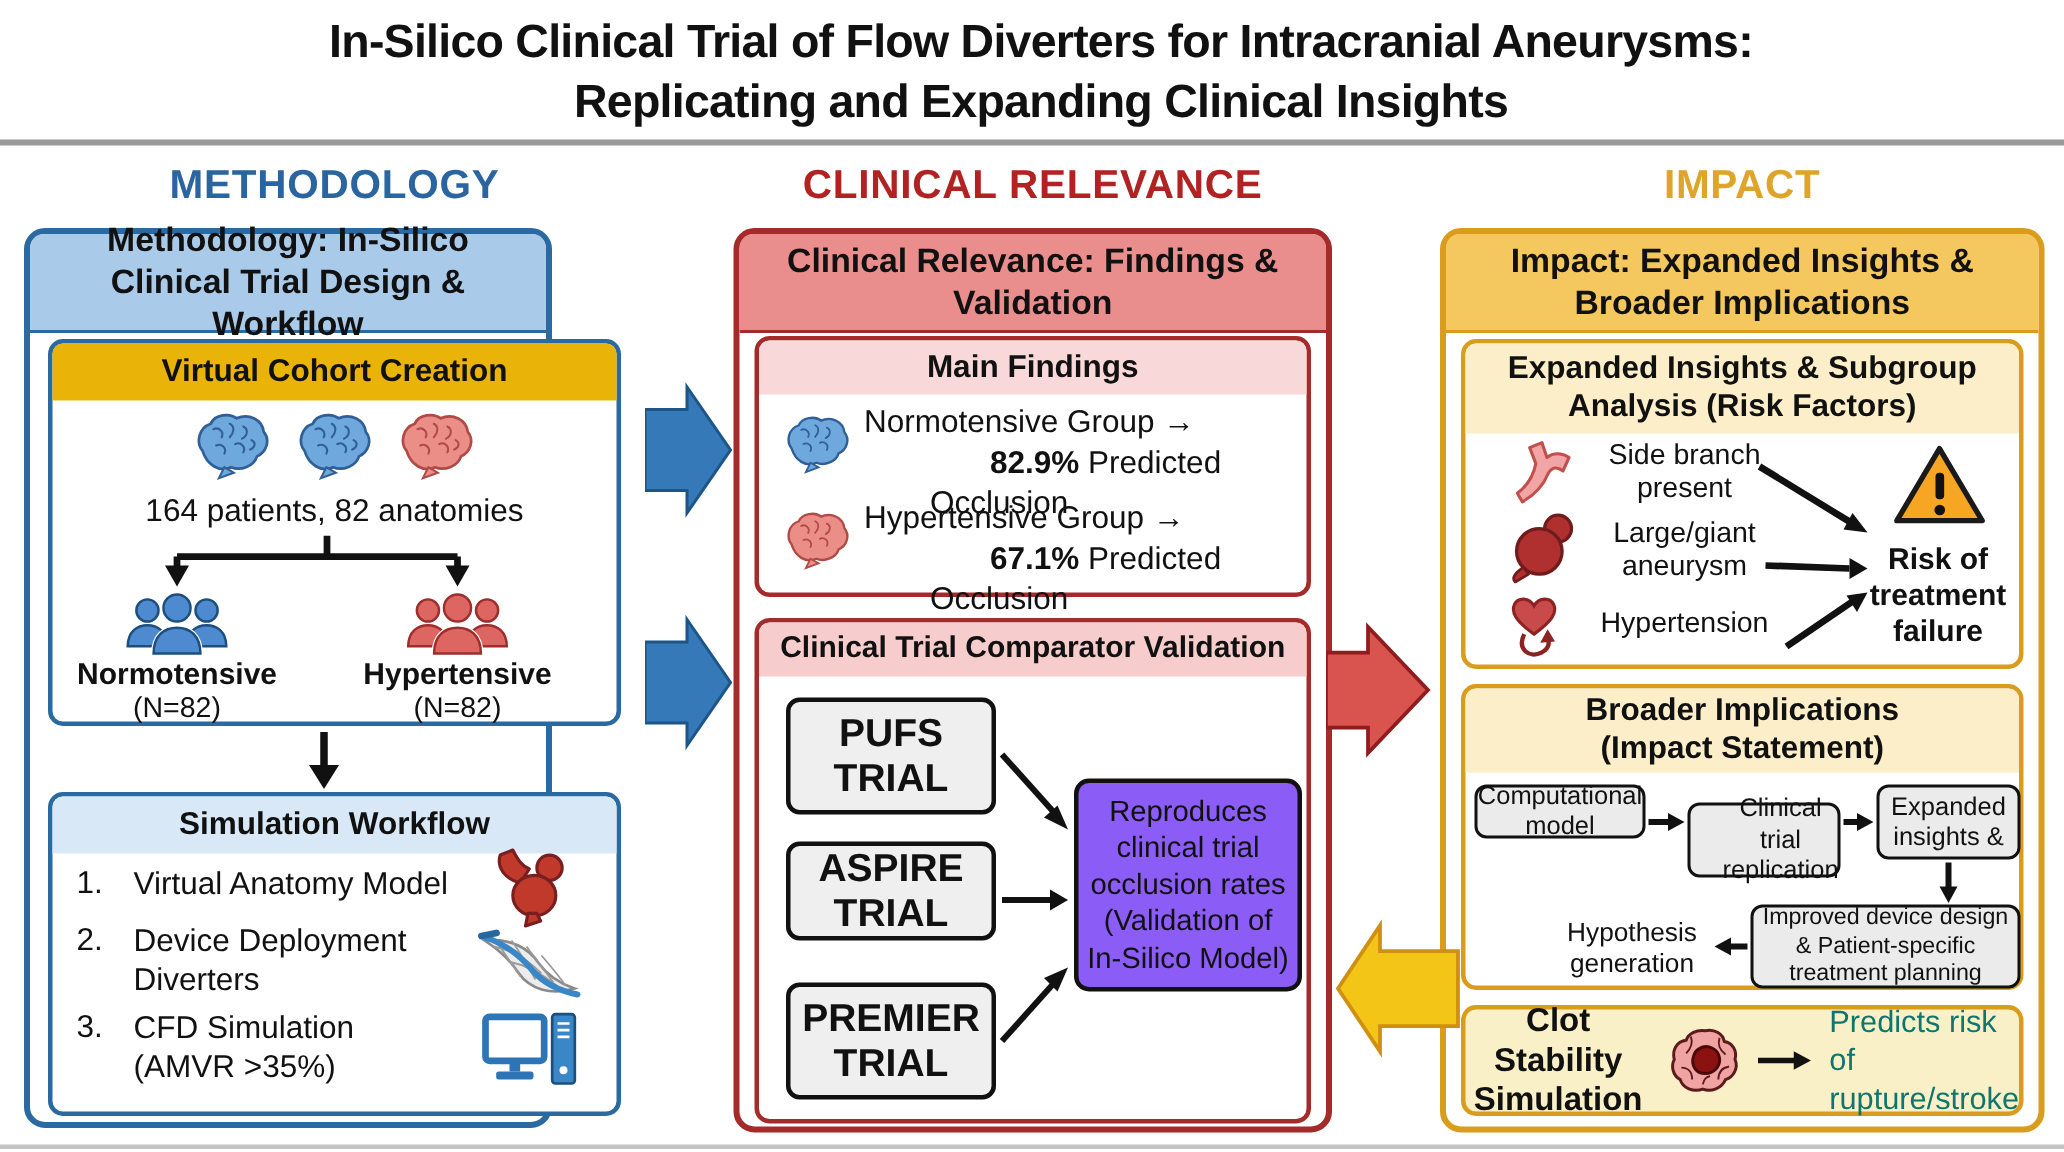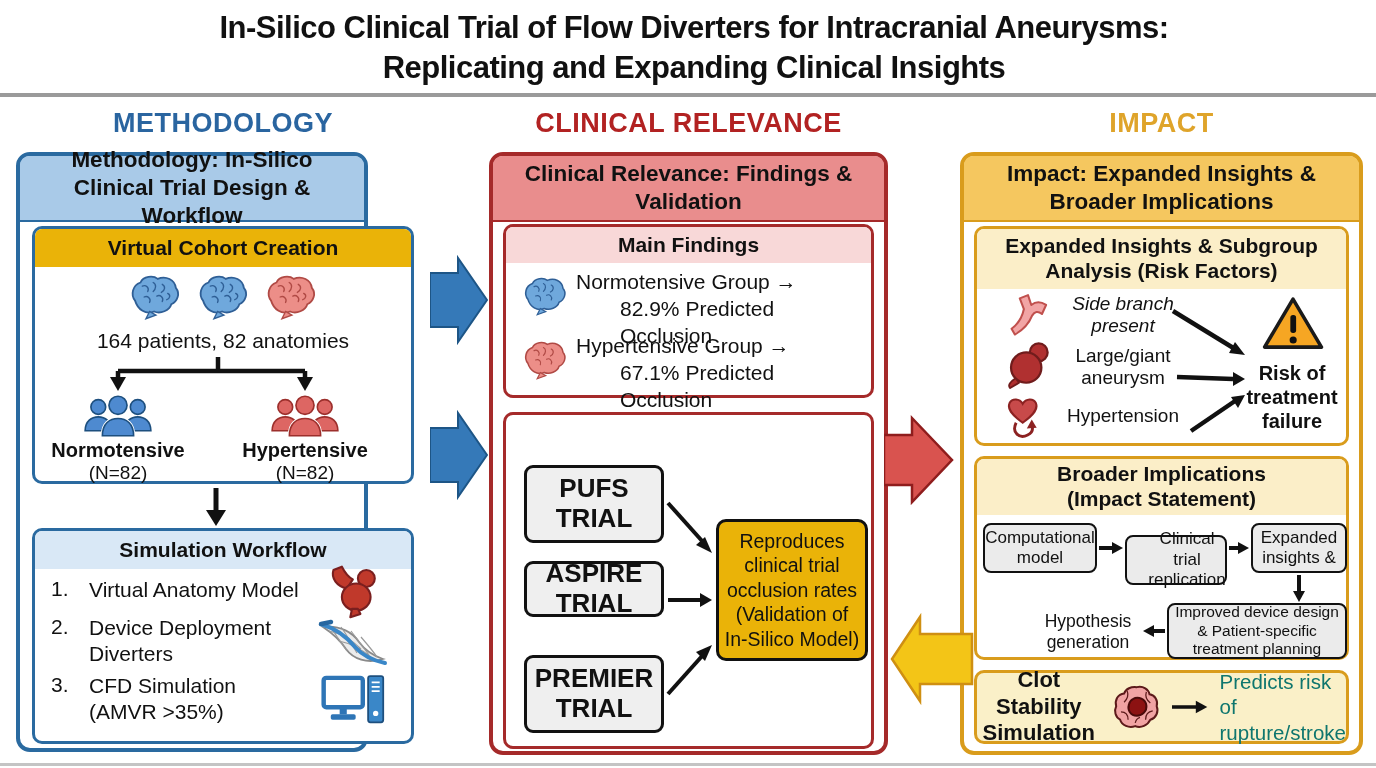--- a/index.html
+++ b/index.html
@@ -36,24 +36,24 @@
   .caption { position:absolute; width:100%; text-align:center; font-size:21px; color:#111; }
   .grp-label { position:absolute; text-align:center; color:#111; line-height:1.15; }
   .grp-label .nm { font-size:20px; font-weight:bold; }
   .grp-label .nn { font-size:19px; }
 
   .step-num { position:absolute; font-size:21px; color:#111; }
   .step-lbl { position:absolute; font-size:21px; color:#111; line-height:1.25; }
 
   .find-row-text { position:absolute; left:70px; width:295px; font-size:21px; color:#111; line-height:1.28; }
   .find-row-text .l2 { padding-left:44px; }
-  .bold { font-weight:normal; }
+  .bold { font-weight:bold;margin-left:40px; }
 
   .trial-box { position:absolute; width:140px; background:#efefef; border:3.5px solid #111; border-radius:9px; display:flex; align-items:center; justify-content:center; text-align:center; font-weight:bold; font-size:26px; line-height:1.15; color:#111; }
-  .result-box { position:absolute; background:#eab308; border:3px solid #111; border-radius:10px; display:flex; align-items:center; justify-content:center; text-align:center; font-size:19.5px; line-height:1.26; color:#111; padding:4px; }
+  .result-box { position:absolute; background:#8b5cf6; border:3px solid #111; border-radius:10px; display:flex; align-items:center; justify-content:center; text-align:center; font-size:19.5px; line-height:1.26; color:#111; padding:4px; }
 
   .factor-label { position:absolute; width:132px; text-align:center; font-size:19px; line-height:1.15; color:#111; }
   .outcome { position:absolute; text-align:center; font-weight:bold; font-size:20px; line-height:1.2; color:#111; }
 
   .flow-box { position:absolute; background:#ebebeb; border:2.5px solid #111; border-radius:8px; display:flex; align-items:center; justify-content:center; text-align:center; font-size:17px; line-height:1.2; color:#111; padding:2px; }
   .hypo { position:absolute; text-align:center; font-size:17.5px; line-height:1.2; color:#111; }
 
   .clot-title { font-weight:bold; font-size:22px; line-height:1.2; color:#111; text-align:center; }
   .clot-result { font-size:20.5px; line-height:1.25; color:#0f766e; text-align:left; }
 
@@ -202,23 +202,24 @@
         <path d="M26 42 L22 50 L33 46 Z" fill="#ec8e88" stroke="#b04a45" stroke-width="1.5"></path>
         <path d="M18 14 C22 12 26 16 24 20 M30 10 C34 12 33 17 30 20 M40 12 C44 14 43 19 39 21 M20 26 C24 24 28 28 26 32 M34 25 C38 23 42 27 40 31" fill="none" stroke="#b04a45" stroke-width="1.5" stroke-linecap="round"></path>
       </svg>
       <div class="find-row-text" style="top:106px;">
         <div>Hypertensive Group →</div>
         <div class="l2"><span class="bold">67.1%</span><span> Predicted Occlusion</span></div>
       </div>
     </div>
 
     <div class="sub red" style="left:10px;top:256px;width:371px;height:337px;">
+      <div class="sub-band" style="height:36px;background:#f7cccc;font-size:20px;">Clinical Trial Comparator Validation</div>
 
       <div class="trial-box" style="left:18px;top:50px;height:78px;">PUFS TRIAL</div>
-      <div class="trial-box" style="left:18px;top:146px;height:56px;">ASPIRE TRIAL</div>
+      <div class="trial-box" style="left:18px;top:146px;height:66px;">ASPIRE TRIAL</div>
       <div class="trial-box" style="left:18px;top:240px;height:78px;">PREMIER TRIAL</div>
 
       <div class="result-box" style="left:210px;top:104px;width:152px;height:142px;">Reproduces clinical trial occlusion rates (Validation of In-Silico Model)</div>
 
       <svg class="overlay" width="371" height="337" viewBox="0 0 371 337">
         <path d="M162 88 L197 127" stroke="#111" stroke-width="4"></path>
         <polygon points="206,138 199,122 190,130" fill="#111"></polygon>
         <path d="M162 185 L195 185" stroke="#111" stroke-width="4"></path>
         <polygon points="206,185 194,178 194,192" fill="#111"></polygon>
         <path d="M162 279 L197 240" stroke="#111" stroke-width="4"></path>
@@ -233,21 +234,21 @@
 
   <div class="panel gold" style="left:960px;width:403px;">
     <div class="band gold">Impact: Expanded Insights &amp; Broader Implications</div>
 
     <div class="sub gold" style="left:10px;top:70px;width:375px;height:220px;">
       <div class="sub-band" style="height:60px;background:#fbeec8;font-size:21px;padding:0 10px;">Expanded Insights &amp; Subgroup Analysis (Risk Factors)</div>
 
       <svg class="abs" style="left:28px;top:62px;" width="46" height="46" viewBox="0 0 56 56">
         <path d="M8 46 C16 40 21 32 23 22 L18 9 L28 5 L32 17 C37 13 44 13 50 17 L45 28 C40 24 36 25 33 30 C29 40 21 48 12 53 Z" fill="#f2a5a5" stroke="#c0504d" stroke-width="2.5" stroke-linejoin="round"></path>
       </svg>
-      <div class="factor-label" style="left:80px;top:64px;font-style:italic;">Side branch present</div>
+      <div class="factor-label" style="left:80px;top:64px;">Side branch present</div>
 
       <svg class="abs" style="left:26px;top:110px;" width="50" height="50" viewBox="0 0 56 56">
         <circle cx="40" cy="15" r="10" fill="#b03030" stroke="#701c1c" stroke-width="2.5"></circle>
         <circle cx="26" cy="32" r="17" fill="#b03030" stroke="#701c1c" stroke-width="2.5"></circle>
         <path d="M14 44 C8 48 5 52 8 55 L18 49 Z" fill="#b03030" stroke="#701c1c" stroke-width="2" stroke-linejoin="round"></path>
       </svg>
       <div class="factor-label" style="left:80px;top:116px;">Large/giant aneurysm</div>
 
       <svg class="abs" style="left:26px;top:164px;" width="46" height="48" viewBox="0 0 56 58">
         <path d="M24 36 C10 26 5 19 8 12 C11 6 20 6 24 13 C28 6 37 6 40 12 C43 19 38 26 24 36 Z" fill="#c84a4a" stroke="#8c2222" stroke-width="2.5"></path>
@@ -269,21 +270,21 @@
         <path d="M200 148 L256 150" stroke="#111" stroke-width="4.5"></path>
         <polygon points="268,150 256,143 256,157" fill="#111"></polygon>
         <path d="M214 202 L258 172" stroke="#111" stroke-width="4.5"></path>
         <polygon points="268,166 261,179 254,168" fill="#111"></polygon>
       </svg>
     </div>
 
     <div class="sub gold" style="left:10px;top:300px;width:375px;height:204px;">
       <div class="sub-band" style="height:56px;background:#fbeec8;font-size:21px;padding:0 60px;">Broader Implications (Impact Statement)</div>
 
-      <div class="flow-box" style="left:6px;top:64px;width:114px;height:50px;">Computational model</div>
+      <div class="flow-box" style="left:6px;top:64px;width:114px;height:36px;">Computational model</div>
       <div class="flow-box" style="left:148px;top:76px;width:102px;height:50px;padding-left:24px;">Clinical trial replication</div>
       <div class="flow-box" style="left:274px;top:64px;width:96px;height:50px;">Expanded insights &amp;</div>
       <div class="flow-box" style="left:190px;top:144px;width:180px;height:56px;font-size:15.5px;">Improved device design &amp; Patient-specific treatment planning</div>
       <div class="hypo" style="left:56px;top:152px;width:110px;">Hypothesis generation</div>
 
       <svg class="overlay" width="375" height="204" viewBox="0 0 375 204">
         <path d="M122 89 L136 89" stroke="#111" stroke-width="4"></path>
         <polygon points="146,89 135,83 135,95" fill="#111"></polygon>
         <path d="M252 89 L263 89" stroke="#111" stroke-width="4"></path>
         <polygon points="272,89 261,83 261,95" fill="#111"></polygon>

